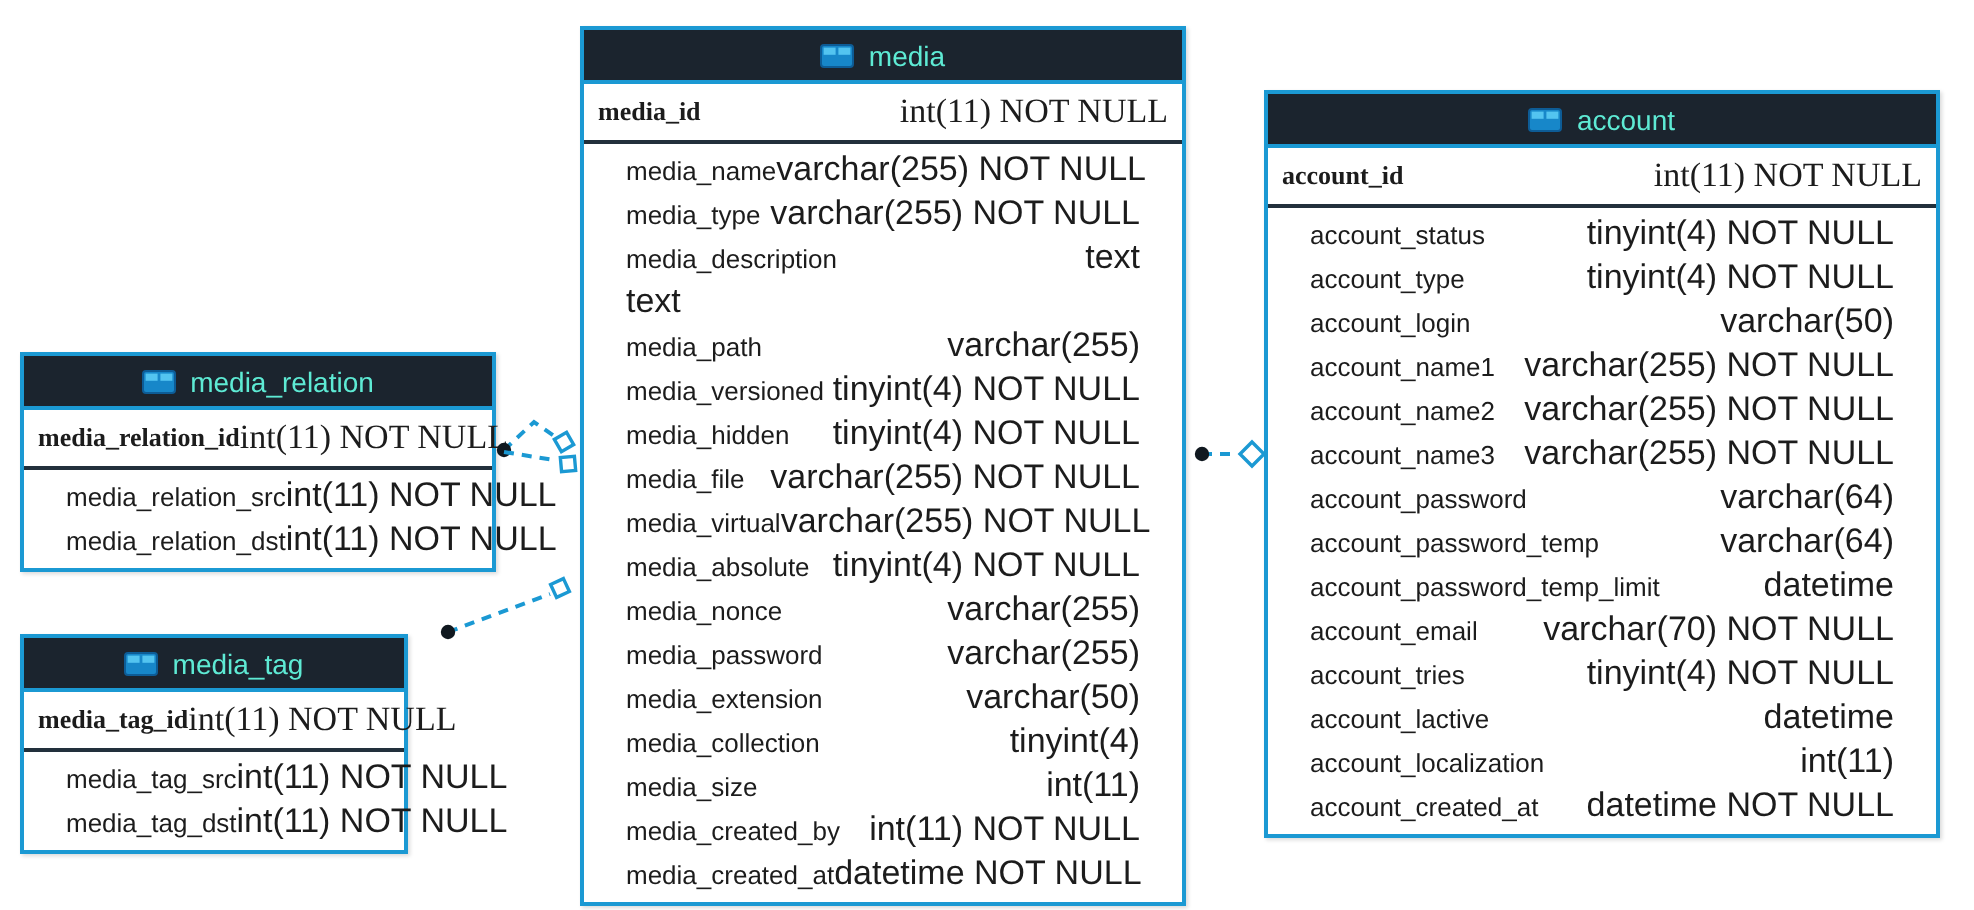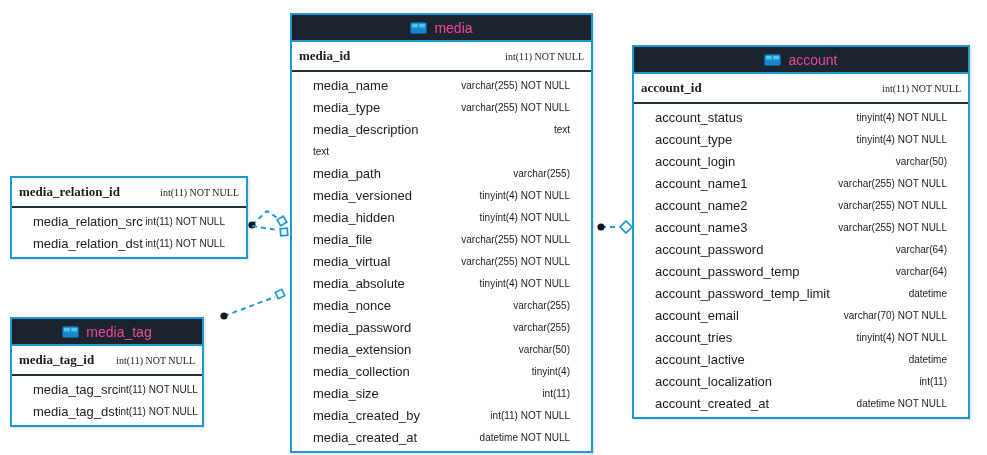--- a/index.html
+++ b/index.html
@@ -1,42 +1,52 @@
 <!DOCTYPE html>
 <html><head>
 <meta charset="utf-8">
 <style>
   html,body{margin:0;padding:0;background:#ffffff;}
   body{font-family:"Liberation Sans","DejaVu Sans",sans-serif;}
   #canvas{position:relative;width:987px;height:455px;background:#ffffff;overflow:hidden;}
 
   .table{position:absolute;background:#ffffff;border:2px solid #1b99d3;box-sizing:border-box;
          box-shadow:1px 1px 2px rgba(0,0,0,0.15);}
-  .thead{background:#1b242e;color:#ec4899;height:25px;display:flex;align-items:center;
+  .thead{background:#1b242e;color:#5eead4;height:25px;display:flex;align-items:center;
          justify-content:center;gap:7px;font-size:14px;border-bottom:2px solid #1b99d3;}
   .ticon{display:flex;align-items:center;}
   .pkrow{height:28px;display:flex;align-items:center;justify-content:space-between;
          padding:0 7px;border-bottom:2px solid #22303c;font-family:Liberation Serif, serif;}
   .pkrow .cname{font-weight:bold;}
   .rows{padding:2px 0 3px 0;}
   .row{height:22px;display:flex;align-items:center;justify-content:space-between;padding:0 21px;}
   .cname{font-size:13px;color:#1c1c1c;white-space:nowrap;}
-  .ctype{font-size:10px;color:#1c1c1c;white-space:nowrap;text-align:right;}
+  .ctype{font-size:17px;color:#1c1c1c;white-space:nowrap;text-align:right;}
 
   #overlay{position:absolute;left:0;top:0;pointer-events:none;}
   .edge{stroke:#1b99d3;stroke-width:2;fill:none;stroke-dasharray:5 4;}
   .edge-dot{fill:#10181f;}
   .edge-diamond{fill:#ffffff;stroke:#1b99d3;stroke-width:1.7;}
 </style>
 </head>
 <body>
 
 <div id="canvas">
 
   <div class="table" style="left:10px;top:176px;width:238px;">
+    <div class="thead">
+      <span class="ticon">
+        <svg width="17" height="12" viewBox="0 0 17 12">
+          <rect x="0.5" y="0.5" width="16" height="11" rx="1.5" fill="#1787c9" stroke="#0d5c96"></rect>
+          <rect x="1.8" y="1.8" width="6" height="3.6" fill="#53c4f0"></rect>
+          <rect x="9.2" y="1.8" width="6" height="3.6" fill="#53c4f0"></rect>
+        </svg>
+      </span>
+      <span class="ttitle">media_relation</span>
+    </div>
     <div class="pkrow">
       <span class="cname">media_relation_id</span>
       <span class="ctype">int(11) NOT NULL</span>
     </div>
     <div class="rows">
         <div class="row">
           <span class="cname">media_relation_src</span>
           <span class="ctype">int(11) NOT NULL</span>
         </div>
         <div class="row">

